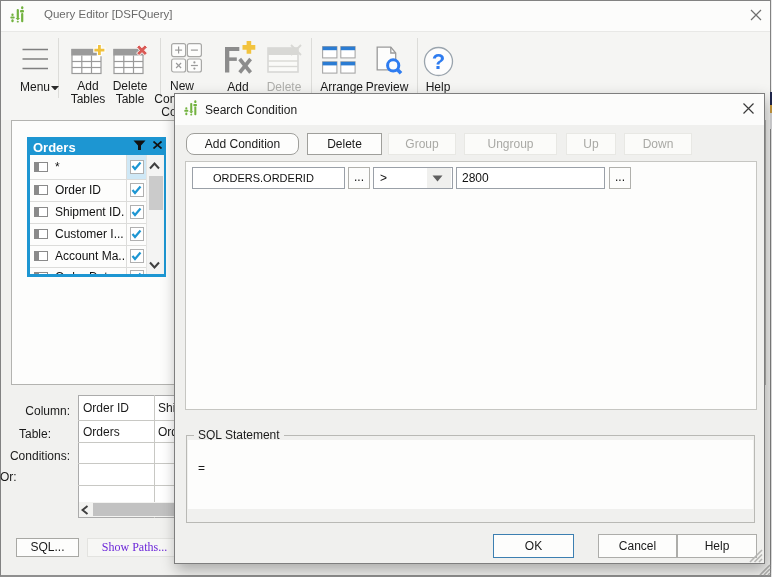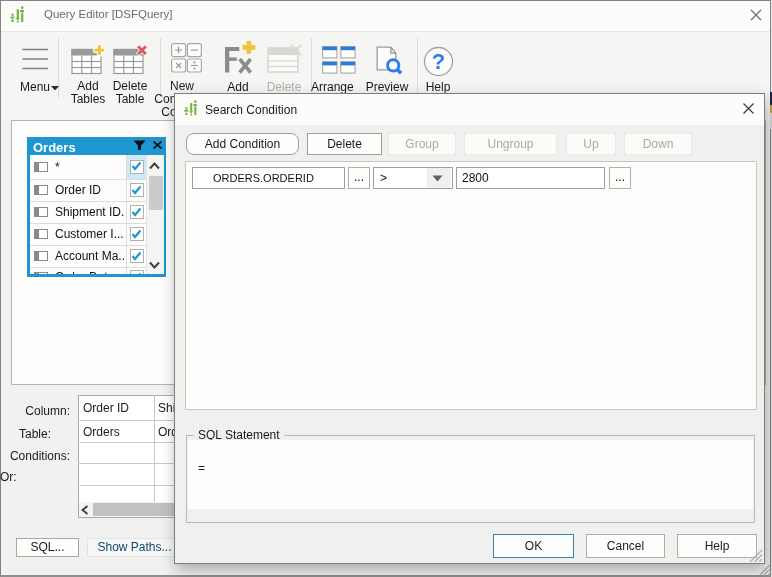--- a/index.html
+++ b/index.html
@@ -128,21 +128,21 @@
     <rect x="0.6" y="0.6" width="14.3" height="11.3" fill="#ffffff" stroke="#a8a8a8" stroke-width="1.1"></rect>
     <rect x="0.6" y="0.6" width="14.3" height="3.6" fill="#2b7cd3"></rect>
     <rect x="18.8" y="0.6" width="14.3" height="11.3" fill="#ffffff" stroke="#a8a8a8" stroke-width="1.1"></rect>
     <rect x="18.8" y="0.6" width="14.3" height="3.6" fill="#2b7cd3"></rect>
     <rect x="0.6" y="15.8" width="14.3" height="11.3" fill="#ffffff" stroke="#a8a8a8" stroke-width="1.1"></rect>
     <rect x="0.6" y="15.8" width="14.3" height="3.6" fill="#2b7cd3"></rect>
     <rect x="18.8" y="15.8" width="14.3" height="11.3" fill="#ffffff" stroke="#a8a8a8" stroke-width="1.1"></rect>
     <rect x="18.8" y="15.8" width="14.3" height="3.6" fill="#2b7cd3"></rect>
   </g>
 </svg>
-<div class="abs" style="left:311px;top:80px;width:52px;text-align:left;font-size:12px;color:#1a1a1a;">Arrange</div>
+<div class="abs" style="left:311px;top:80px;width:52px;text-align:right;font-size:12px;color:#1a1a1a;">Arrange</div>
 
 <svg class="abs" style="left:371px;top:45px;" width="33" height="33" viewBox="0 0 33 33">
   <path d="M6.2 2.1 L19.8 2.1 L24.7 8.0 L24.7 24.9 L6.2 24.9 Z" fill="#fdfdfc" stroke="#9a9a9a" stroke-width="1.3"></path>
   <path d="M19.8 2.1 L19.8 8.0 L24.7 8.0" fill="none" stroke="#9a9a9a" stroke-width="1.3"></path>
   <circle cx="22.2" cy="20.4" r="5.6" fill="#fdfdfc" stroke="#2e7cf0" stroke-width="3"></circle>
   <line x1="26.6" y1="24.8" x2="30" y2="28.3" stroke="#2e7cf0" stroke-width="3.6"></line>
 </svg>
 <div class="abs" style="left:359px;top:80px;width:56px;text-align:center;font-size:12px;color:#1a1a1a;">Preview</div>
 
 <svg class="abs" style="left:423px;top:46px;" width="31" height="31" viewBox="0 0 31 31">
@@ -246,21 +246,21 @@
 <div class="abs" style="left:83px;top:425px;font-size:12px;color:#1a1a1a;">Orders</div>
 <div class="abs" style="left:158px;top:425px;font-size:12px;color:#1a1a1a;">Orders</div>
 
 <div class="abs" style="left:79px;top:502px;width:170px;height:15px;background:#f3f3f1;"></div>
 <svg class="abs" style="left:81px;top:505px;" width="8" height="10" viewBox="0 0 8 10">
   <path d="M6.5 1 L1.5 5 L6.5 9" fill="none" stroke="#404040" stroke-width="2"></path>
 </svg>
 <div class="abs" style="left:93px;top:503px;width:156px;height:13px;background:#c2c2c2;"></div>
 
 <div class="abs" style="left:16px;top:538px;width:63px;height:19px;background:#fdfdfc;border:1px solid #a8a8a4;box-sizing:border-box;text-align:center;font-size:12px;color:#1a1a1a;line-height:17px;">SQL...</div>
-<div class="abs" style="left:87px;top:538px;width:95px;height:19px;background:#f7f7f5;border:1px solid #e3e3e0;box-sizing:border-box;text-align:center;font-size:12px;color:#0c4a6e;line-height:17px;">Show Paths...</div>
+<div class="abs" style="left:87px;top:538px;width:95px;height:19px;background:#f7f7f5;border:1px solid #e3e3e0;box-sizing:border-box;text-align:center;font-size:12px;color:#6d28d9;line-height:17px;font-family:Liberation Serif, serif;">Show Paths...</div>
 
 <svg class="abs" style="left:758px;top:563px;" width="13" height="13" viewBox="0 0 13 13">
   <g stroke="#b0b0ae" stroke-width="1.6">
     <line x1="12" y1="2" x2="2" y2="12"></line>
     <line x1="12" y1="6" x2="6" y2="12"></line>
     <line x1="12" y1="10" x2="10" y2="12"></line>
   </g>
 </svg>
 
 <div class="abs" style="left:770px;top:92px;width:2px;height:13px;background:#20274d;"></div>
@@ -311,21 +311,21 @@
 </svg>
 <div class="abs" style="left:456px;top:167px;width:149px;height:22px;background:#ffffff;border:1px solid #9aa0a8;box-sizing:border-box;font-size:12px;color:#111;line-height:20px;padding-left:5px;">2800</div>
 <div class="abs" style="left:609px;top:167px;width:22px;height:22px;background:#fdfdfc;border:1px solid #b0b0ac;box-sizing:border-box;text-align:center;font-size:12px;color:#111;line-height:18px;">...</div>
 
 <div class="abs" style="left:186px;top:435px;width:569px;height:88px;border:1px solid #b9b9b5;box-sizing:border-box;"></div>
 <div class="abs" style="left:194px;top:428px;background:#f0f0ee;padding:0 4px;font-size:12px;color:#1a1a1a;">SQL Statement</div>
 <div class="abs" style="left:188px;top:440px;width:565px;height:69px;background:#fdfdfc;"></div>
 <div class="abs" style="left:198px;top:461px;font-size:12px;color:#1a1a1a;">=</div>
 
 <div class="abs" style="left:493px;top:534px;width:81px;height:24px;background:#fdfdfc;border:1px solid #3c7fb1;box-sizing:border-box;text-align:center;font-size:12px;color:#1a1a1a;line-height:22px;">OK</div>
-<div class="abs" style="left:586px;top:534px;width:79px;height:24px;background:#fdfdfc;border:1px solid #adadaa;box-sizing:border-box;text-align:center;font-size:12px;color:#1a1a1a;line-height:22px;">Cancel</div>
+<div class="abs" style="left:598px;top:534px;width:79px;height:24px;background:#fdfdfc;border:1px solid #adadaa;box-sizing:border-box;text-align:center;font-size:12px;color:#1a1a1a;line-height:22px;">Cancel</div>
 <div class="abs" style="left:677px;top:534px;width:80px;height:24px;background:#fdfdfc;border:1px solid #adadaa;box-sizing:border-box;text-align:center;font-size:12px;color:#1a1a1a;line-height:22px;">Help</div>
 
 <svg class="abs" style="left:749px;top:549px;" width="14" height="14" viewBox="0 0 14 14">
   <g stroke="#b5b5b3" stroke-width="1.6">
     <line x1="13" y1="1" x2="1" y2="13"></line>
     <line x1="13" y1="5.5" x2="5.5" y2="13"></line>
     <line x1="13" y1="10" x2="10" y2="13"></line>
   </g>
 </svg>
 

